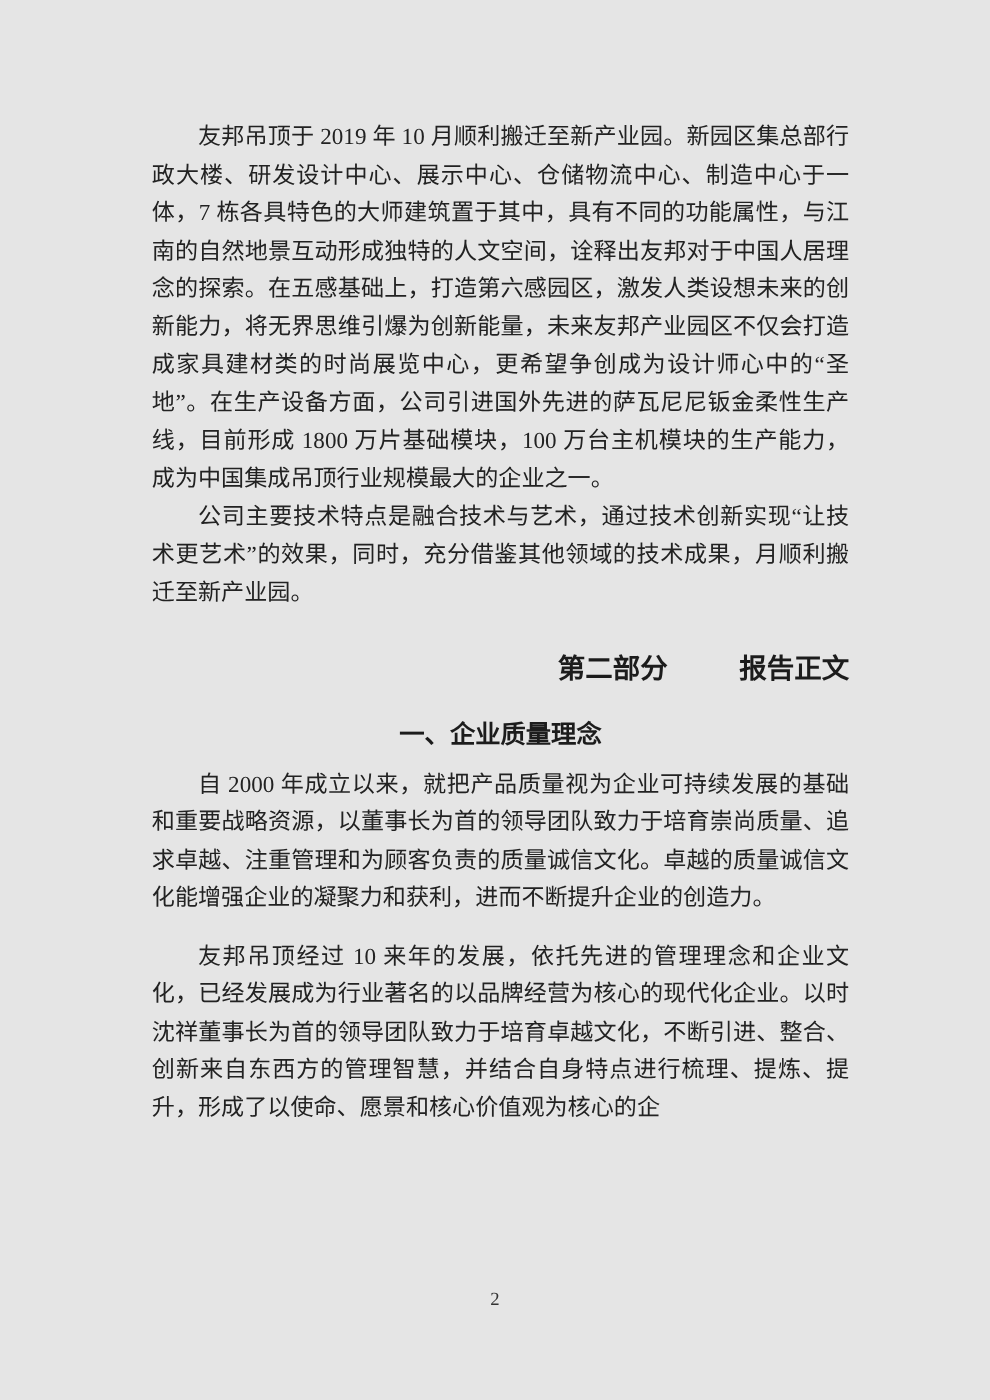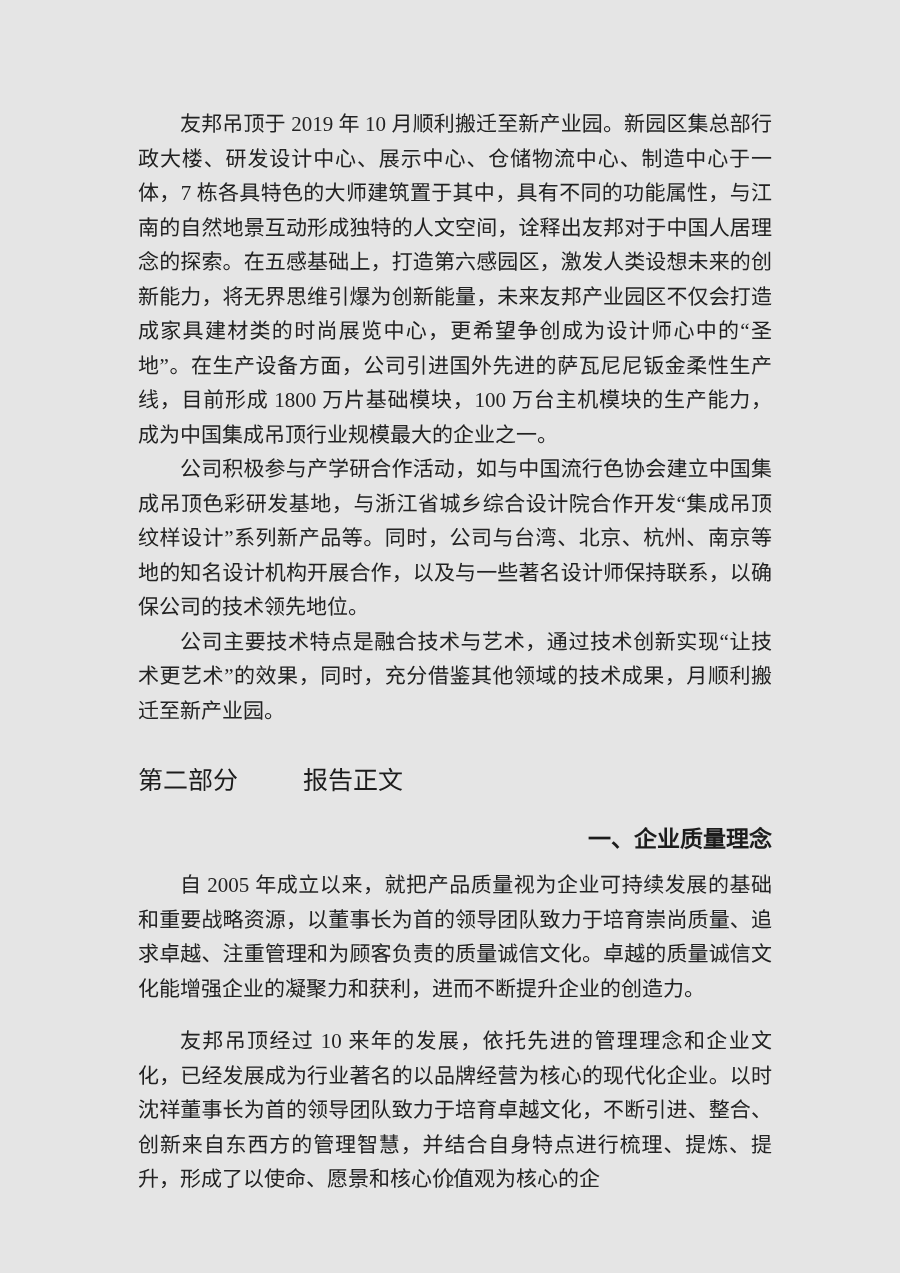--- a/index.html
+++ b/index.html
@@ -27,35 +27,35 @@
     font-size: 21px;
     line-height: 34.5px;
     text-align: justify;
     text-justify: inter-ideograph;
     text-indent: 2em;
     word-break: break-all;
   }
   .part-heading {
     margin: 36px 0 0 0;
     font-size: 25px;
-    font-weight: normal;
+    font-weight: bold;
     line-height: 34px;
-    text-align: left;
+    text-align: right;
     color: #1c1c1c;
   }
   .part-heading .heading-gap {
     display: inline-block;
     width: 2.6em;
   }
   .section-heading {
     margin: 26px 0 12px 0;
     font-size: 23px;
     font-weight: bold;
     line-height: 32px;
-    text-align: right;
+    text-align: center;
     color: #1c1c1c;
   }
   .para-spaced {
     margin-top: 18px;
   }
   .page-number {
     position: absolute;
     top: 1170px;
     left: 0;
     width: 100%;
@@ -64,25 +64,24 @@
     line-height: 22px;
     color: #333333;
   }
 </style>
 </head>
 <body>
 
 <div class="sheet">
   <div class="text-block">
     <p class="body-para">友邦吊顶于 2019 年 10 月顺利搬迁至新产业园。新园区集总部行政大楼、研发设计中心、展示中心、仓储物流中心、制造中心于一体，7 栋各具特色的大师建筑置于其中，具有不同的功能属性，与江南的自然地景互动形成独特的人文空间，诠释出友邦对于中国人居理念的探索。在五感基础上，打造第六感园区，激发人类设想未来的创新能力，将无界思维引爆为创新能量，未来友邦产业园区不仅会打造成家具建材类的时尚展览中心，更希望争创成为设计师心中的“圣地”。在生产设备方面，公司引进国外先进的萨瓦尼尼钣金柔性生产线，目前形成 1800 万片基础模块，100 万台主机模块的生产能力，成为中国集成吊顶行业规模最大的企业之一。</p>
-    <p class="body-para">公司积极参与产学研合作活动，如与中国流行色协会建立中国集成吊顶色彩研发基地，与浙江省城乡综合设计院合作开发“集成吊顶纹样设计”系列新产品等。同时，公司与台湾、北京、杭州、南京等地的知名设计机构开展合作，以及与一些著名设计师保持联系，以确保公司的技术领先地位。</p>
     <p class="body-para">公司主要技术特点是融合技术与艺术，通过技术创新实现“让技术更艺术”的效果，同时，充分借鉴其他领域的技术成果，月顺利搬迁至新产业园。</p>
 
     <h1 class="part-heading"><span>第二部分</span><span class="heading-gap"></span><span>报告正文</span></h1>
 
     <h2 class="section-heading">一、企业质量理念</h2>
 
-    <p class="body-para">自 2005 年成立以来，就把产品质量视为企业可持续发展的基础和重要战略资源，以董事长为首的领导团队致力于培育崇尚质量、追求卓越、注重管理和为顾客负责的质量诚信文化。卓越的质量诚信文化能增强企业的凝聚力和获利，进而不断提升企业的创造力。</p>
+    <p class="body-para">自 2000 年成立以来，就把产品质量视为企业可持续发展的基础和重要战略资源，以董事长为首的领导团队致力于培育崇尚质量、追求卓越、注重管理和为顾客负责的质量诚信文化。卓越的质量诚信文化能增强企业的凝聚力和获利，进而不断提升企业的创造力。</p>
     <p class="body-para para-spaced">友邦吊顶经过 10 来年的发展，依托先进的管理理念和企业文化，已经发展成为行业著名的以品牌经营为核心的现代化企业。以时沈祥董事长为首的领导团队致力于培育卓越文化，不断引进、整合、创新来自东西方的管理智慧，并结合自身特点进行梳理、提炼、提升，形成了以使命、愿景和核心价值观为核心的企</p>
   </div>
 
   <div class="page-number">2</div>
 </div>
 
 </body></html>

